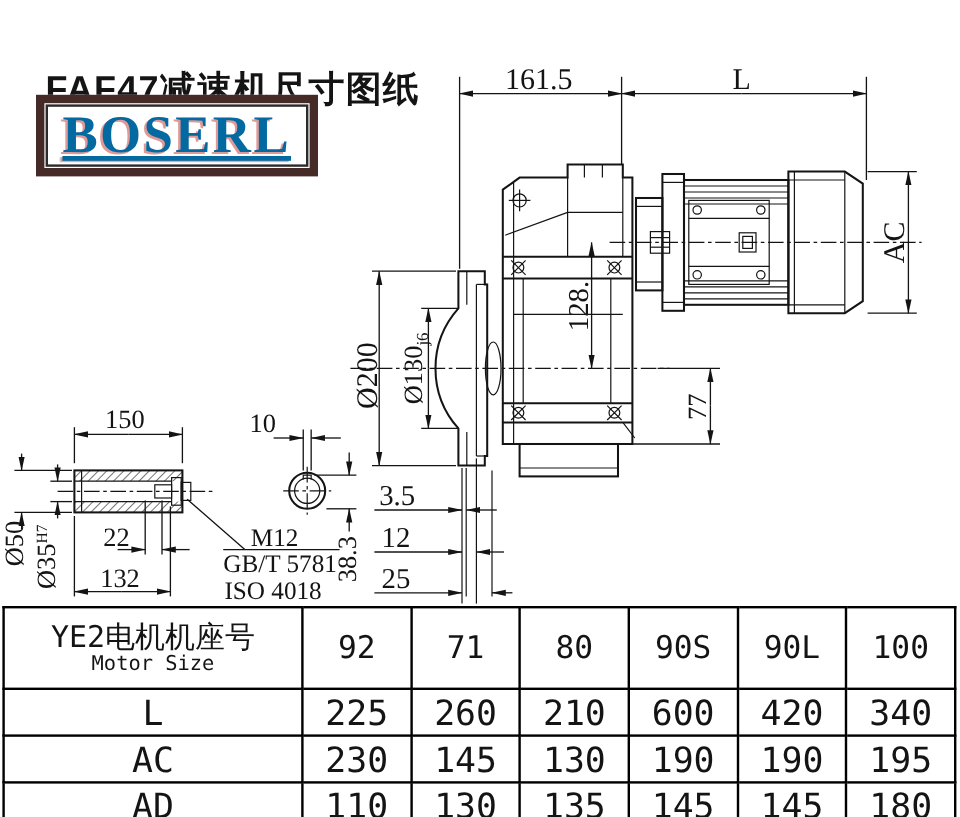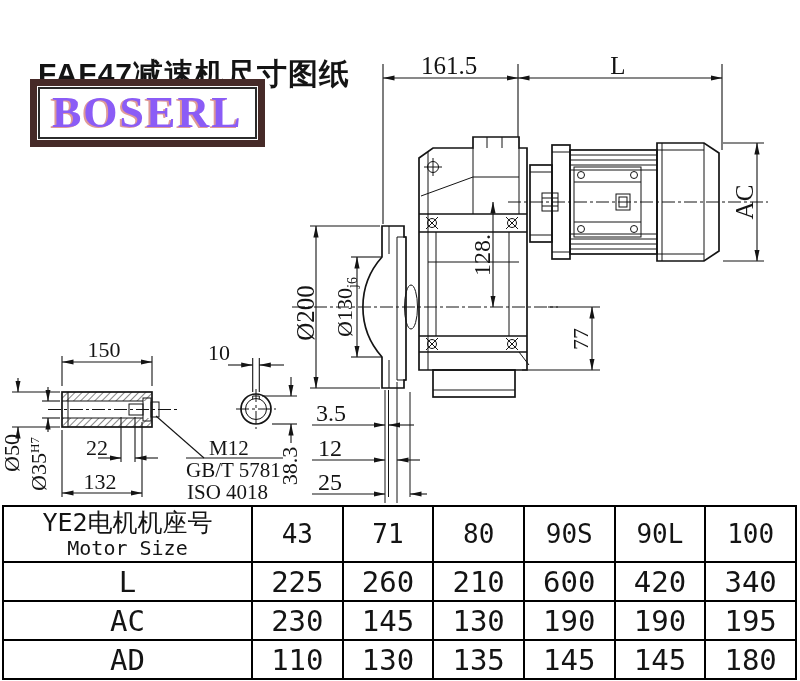--- a/index.html
+++ b/index.html
@@ -4,36 +4,36 @@
 <style>
   html,body{margin:0;padding:0;background:#fff;}
   body{width:800px;height:681px;position:relative;overflow:hidden;
        font-family:"Liberation Sans",sans-serif;color:#141414;}
   .title{position:absolute;left:38px;top:10px;font-size:30px;font-weight:700;
          letter-spacing:1px;white-space:nowrap;margin-top:44px;}
   .logo{position:absolute;left:30px;top:79px;border:7px solid #462a28;background:#fff;}
   .logo-inner{border:2px solid #2b2b2b;margin:1px;padding:0 12px;height:48px;
               display:flex;align-items:center;justify-content:center;}
   .logo-text{font-family:"Liberation Serif",serif;font-weight:700;font-size:44px;
-             color:#8b5cf6;letter-spacing:2px;line-height:1;
-             text-shadow:-2px 1px 0 rgba(185,30,25,0.45);}
+             color:#0369a1;letter-spacing:2px;line-height:1;
+             text-shadow:-2px 1px 0 rgba(185,30,25,0.45);text-decoration:underline;}
   svg{position:absolute;left:0;top:0;}
   svg text{fill:#141414;font-family:"Liberation Serif",serif;}
   .o{stroke:#141414;stroke-width:1.7;fill:none;}
   .i{stroke:#141414;stroke-width:1;fill:none;}
   .d{stroke:#141414;stroke-width:1.1;fill:none;}
   .c{stroke:#141414;stroke-width:1;fill:none;stroke-dasharray:13 3 3 3;}
   table.dim{position:absolute;left:2px;top:505px;width:795px;height:174px;
             border-collapse:collapse;table-layout:fixed;
             font-family:"DejaVu Sans Mono",monospace;}
   table.dim td{border:2px solid #000;text-align:center;vertical-align:middle;
                padding:0;font-size:29px;}
   table.dim tr.hdr td{font-size:26px;}
   .hcn{font-size:25px;line-height:1.1;}
-  .hen{font-size:20px;line-height:1.1;}
+  .hen{font-size:17px;line-height:1.1;}
   .rowlbl{font-size:27px;}
 </style>
 </head>
 <body>
 
 <div class="title">FAF47减速机尺寸图纸</div>
 
 <div class="logo">
   <div class="logo-inner">
     <span class="logo-text">BOSERL</span>
@@ -278,26 +278,26 @@
   <colgroup>
     <col style="width:249px">
       <col>
       <col>
       <col>
       <col>
       <col>
       <col>
   </colgroup>
   <tbody>
-      <tr class="hdr" style="height:56px">
+      <tr class="hdr" style="height:68px">
     <td>
       <div class="hcn">YE2电机机座号</div>
       <div class="hen">Motor Size</div>
     </td>
-    <td>43</td>
+    <td>92</td>
     <td>71</td>
     <td>80</td>
     <td>90S</td>
     <td>90L</td>
     <td>100</td>
   </tr>
   <tr style="height:39px">
     <td class="rowlbl">L</td>
     <td>225</td>
     <td>260</td>

